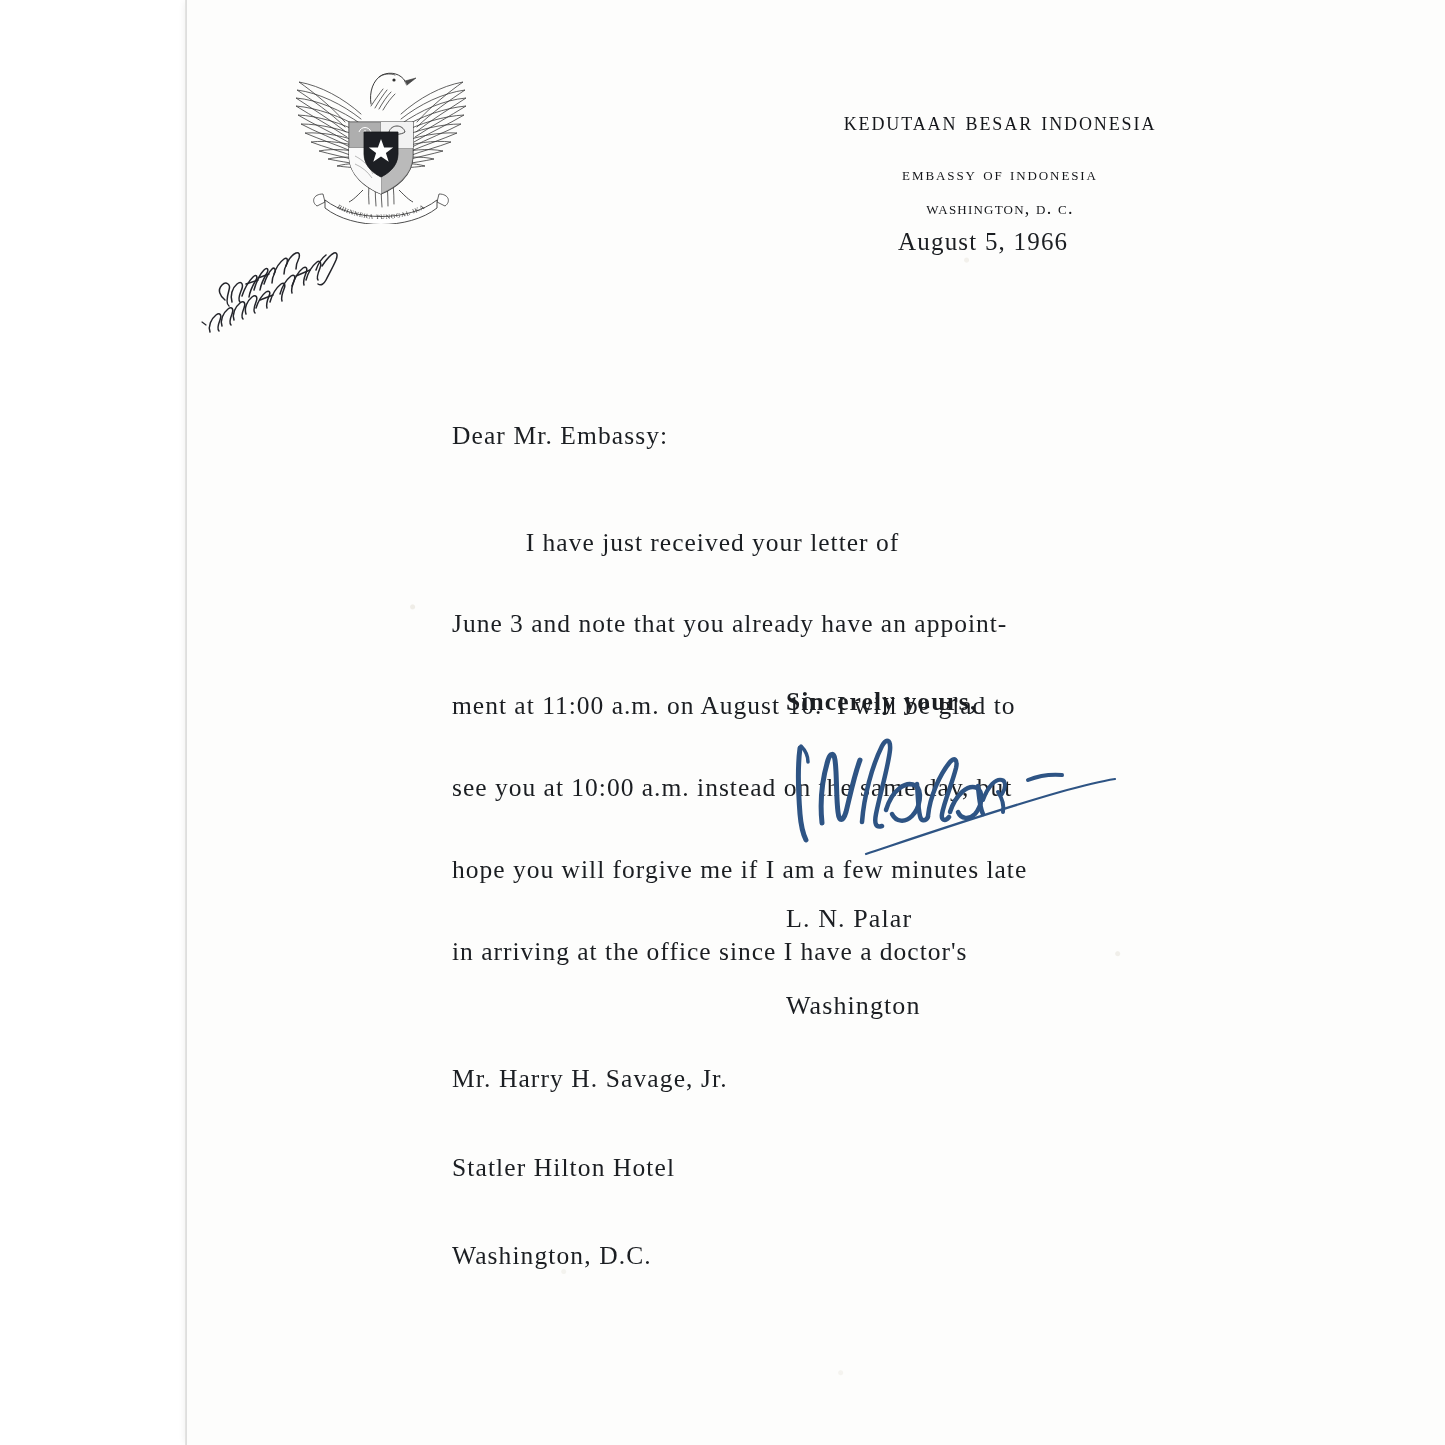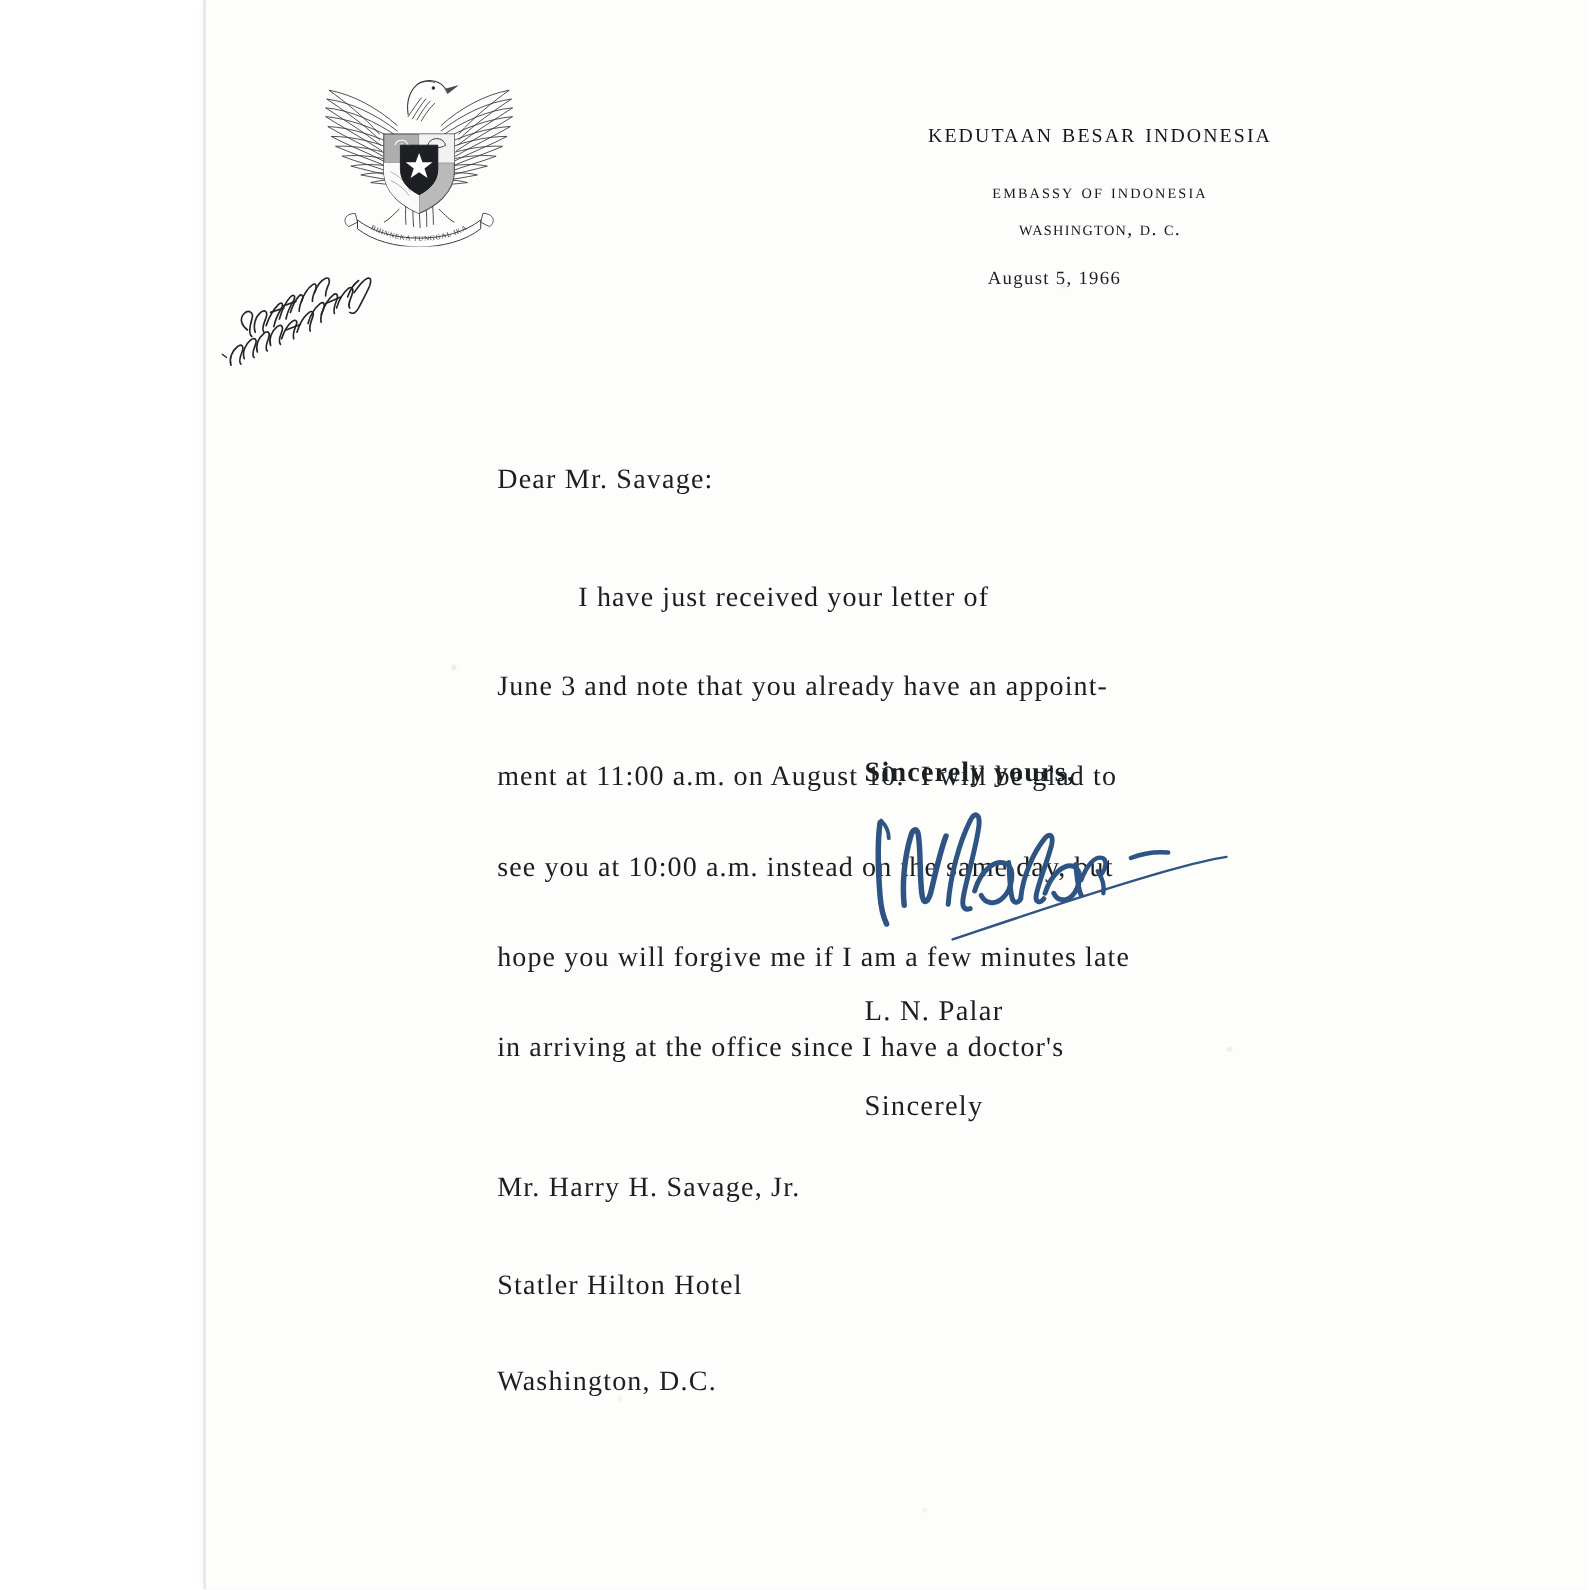--- a/index.html
+++ b/index.html
@@ -92,22 +92,22 @@
   .tw {
     font-family: "Liberation Serif", serif;
     color: #1b1e22;
     letter-spacing: 0.6px;
     white-space: pre;
   }
 
   .date-line {
     position: absolute;
     left: 898px;
-    top: 243px;
-    font-size: 17px;
+    top: 228px;
+    font-size: 25px;
     letter-spacing: 1.2px;
   }
 
   .salutation {
     position: absolute;
     left: 452px;
     top: 421px;
     font-size: 25.5px;
     letter-spacing: 1.1px;
   }
@@ -309,21 +309,21 @@
         <path d="M120 48 C122 42 126 36 130 33"></path>
         <path d="M126 44 C130 38 134 33 138 31 C141 30 142 33 140 38 C137 45 133 52 130 58 C128 62 125 64 122 62"></path>
 
         <path d="M6 100 L10 103" stroke-width="1.2"></path>
       </g>
     </svg>
   </div>
 
   <div class="tw date-line">August 5, 1966</div>
 
-  <div class="tw salutation">Dear Mr. Savage:</div>
+  <div class="tw salutation">Dear Mr. Embassy:</div>
 
   <div class="tw body-para">
     <span class="ln">          I have just received your letter of</span>
     <span class="ln">June 3 and note that you already have an appoint-</span>
     <span class="ln">ment at 11:00 a.m. on August 10.  I will be glad to</span>
     <span class="ln">see you at 10:00 a.m. instead on the same day, but</span>
     <span class="ln">hope you will forgive me if I am a few minutes late</span>
     <span class="ln">in arriving at the office since I have a doctor's</span>
   </div>
 
@@ -357,21 +357,21 @@
 
         <path d="M258 62 C268 58 280 56 292 57" stroke-width="4"></path>
 
         <path d="M96 136 C150 118 220 94 290 74 C315 67 332 63 345 61" stroke-width="2.2"></path>
       </g>
     </svg>
   </div>
 
   <div class="tw signer">
     <span class="ln">L. N. Palar</span>
-    <span class="ln">Sincerely</span>
+    <span class="ln">Washington</span>
   </div>
 
   <div class="tw recipient">
     <span class="ln">Mr. Harry H. Savage, Jr.</span>
     <span class="ln">Statler Hilton Hotel</span>
     <span class="ln">Washington, D.C.</span>
   </div>
 
 </div>
 

